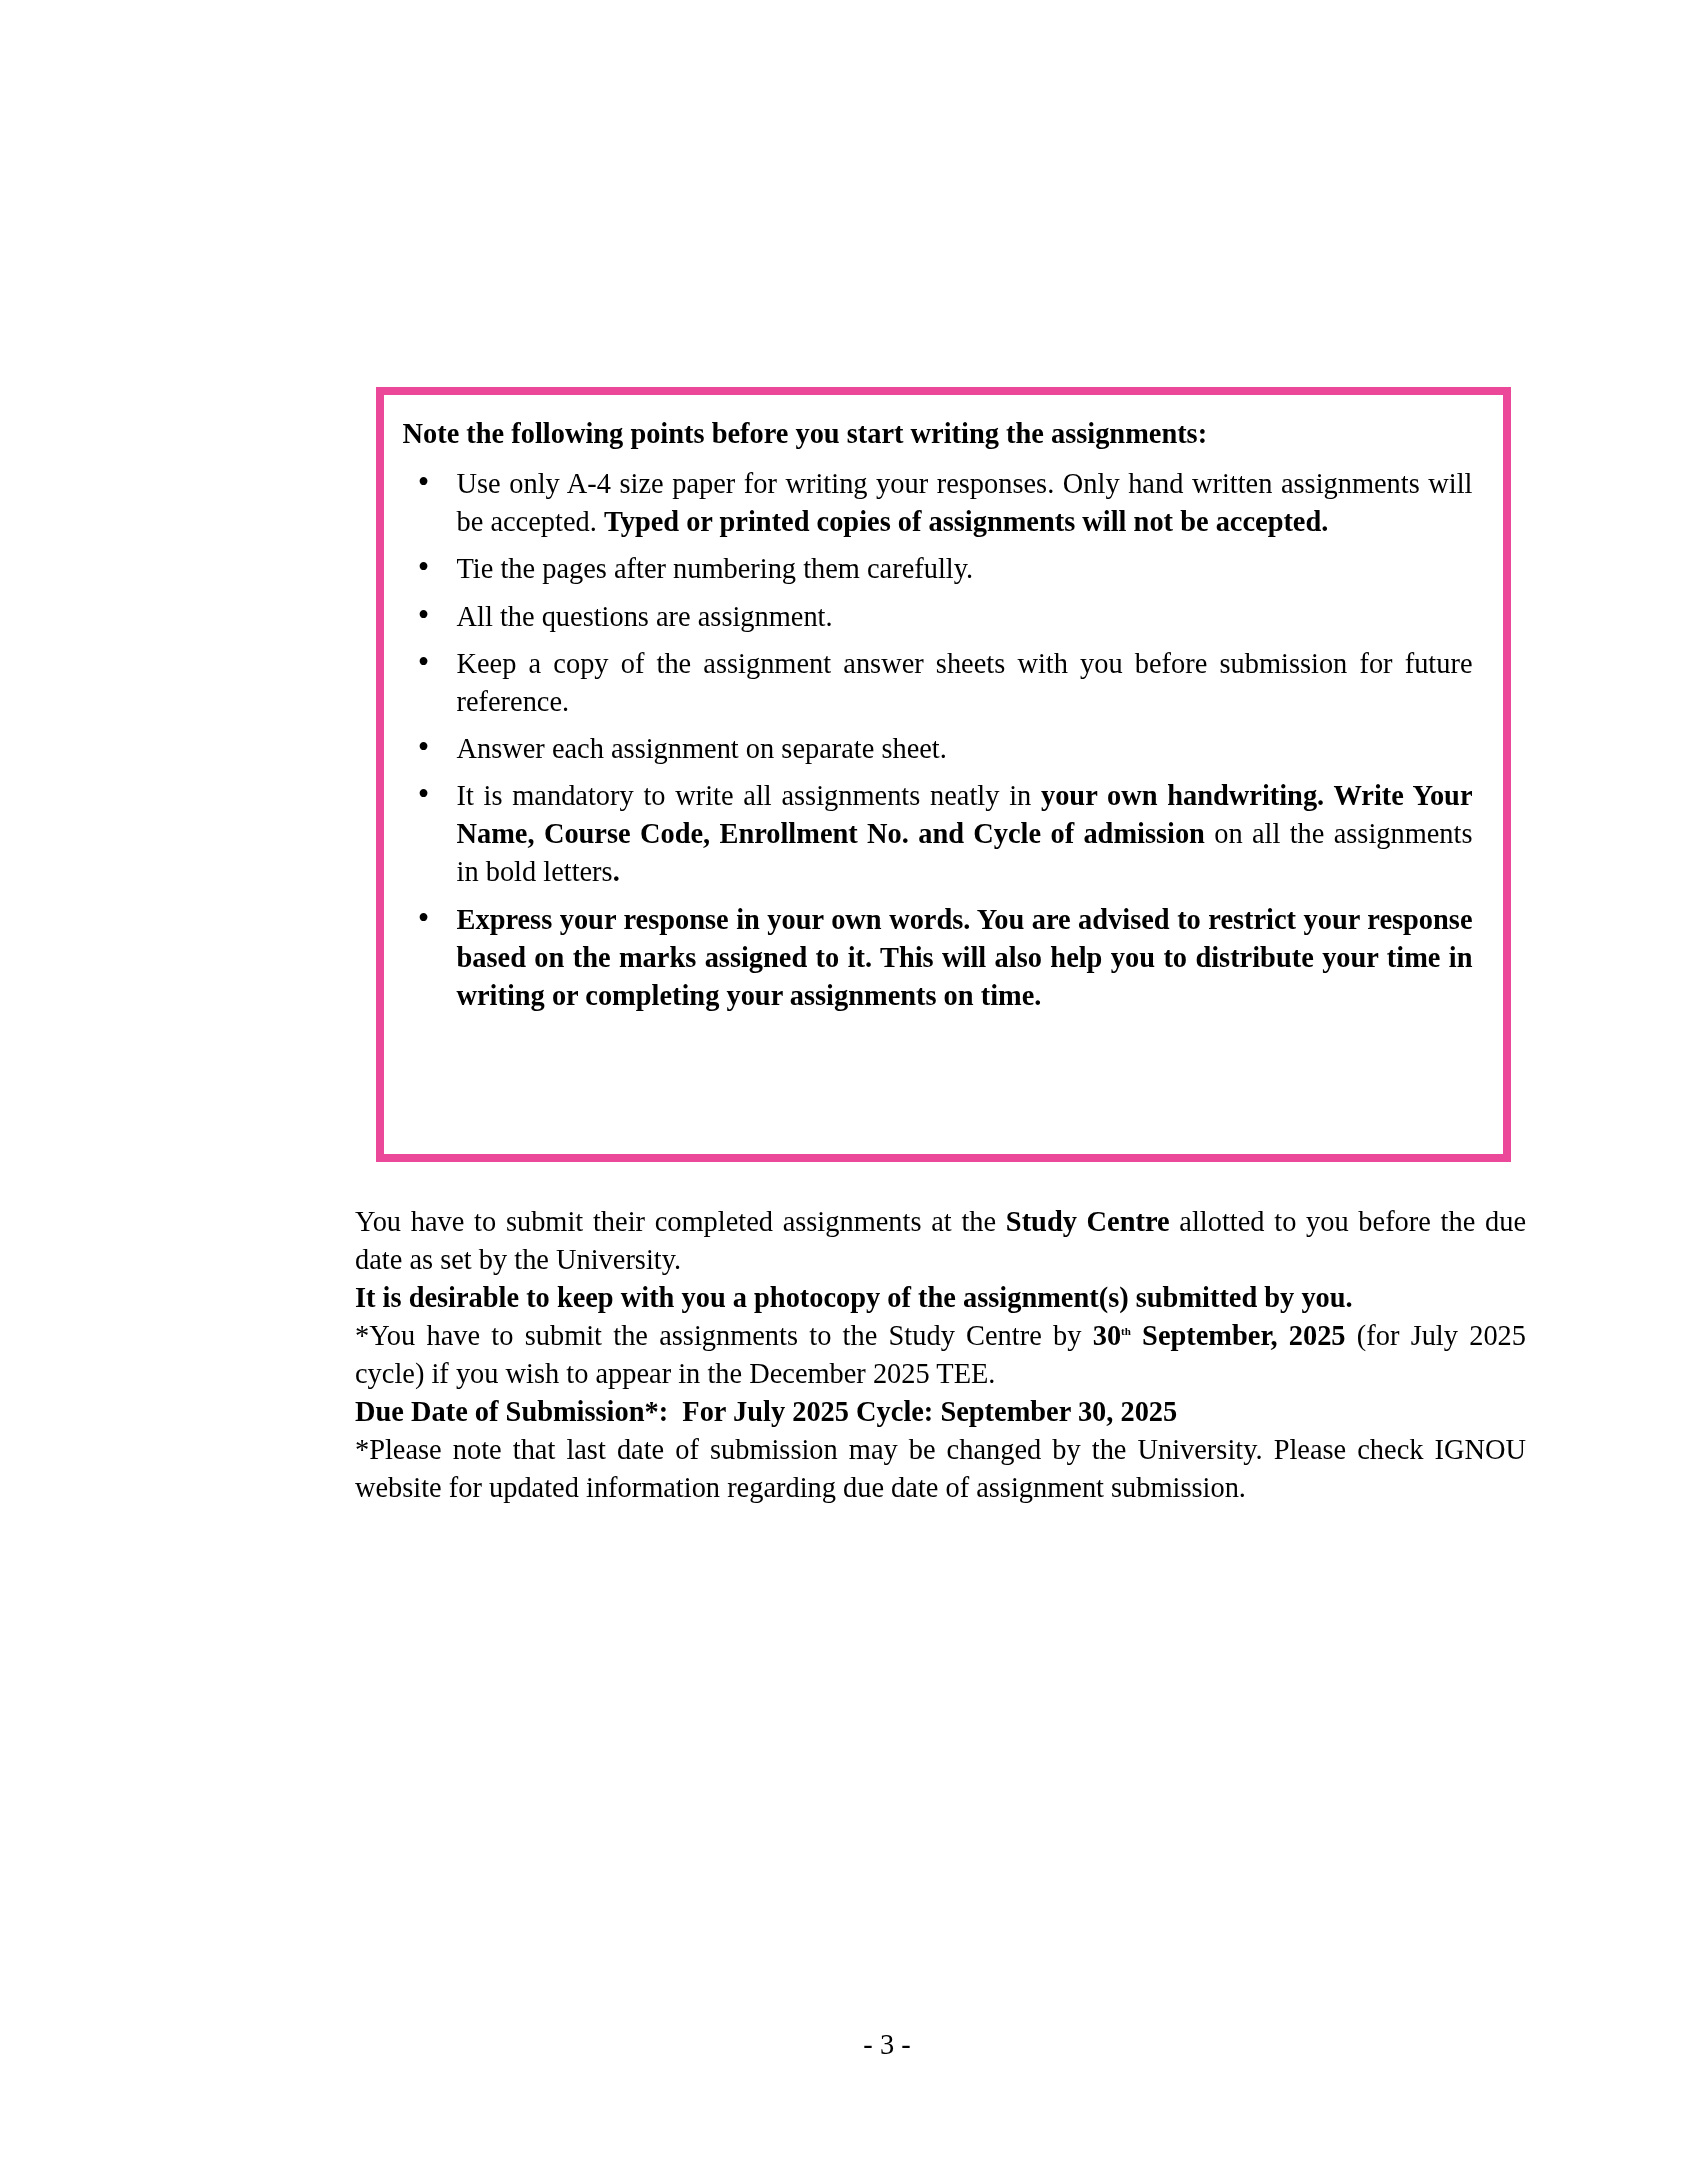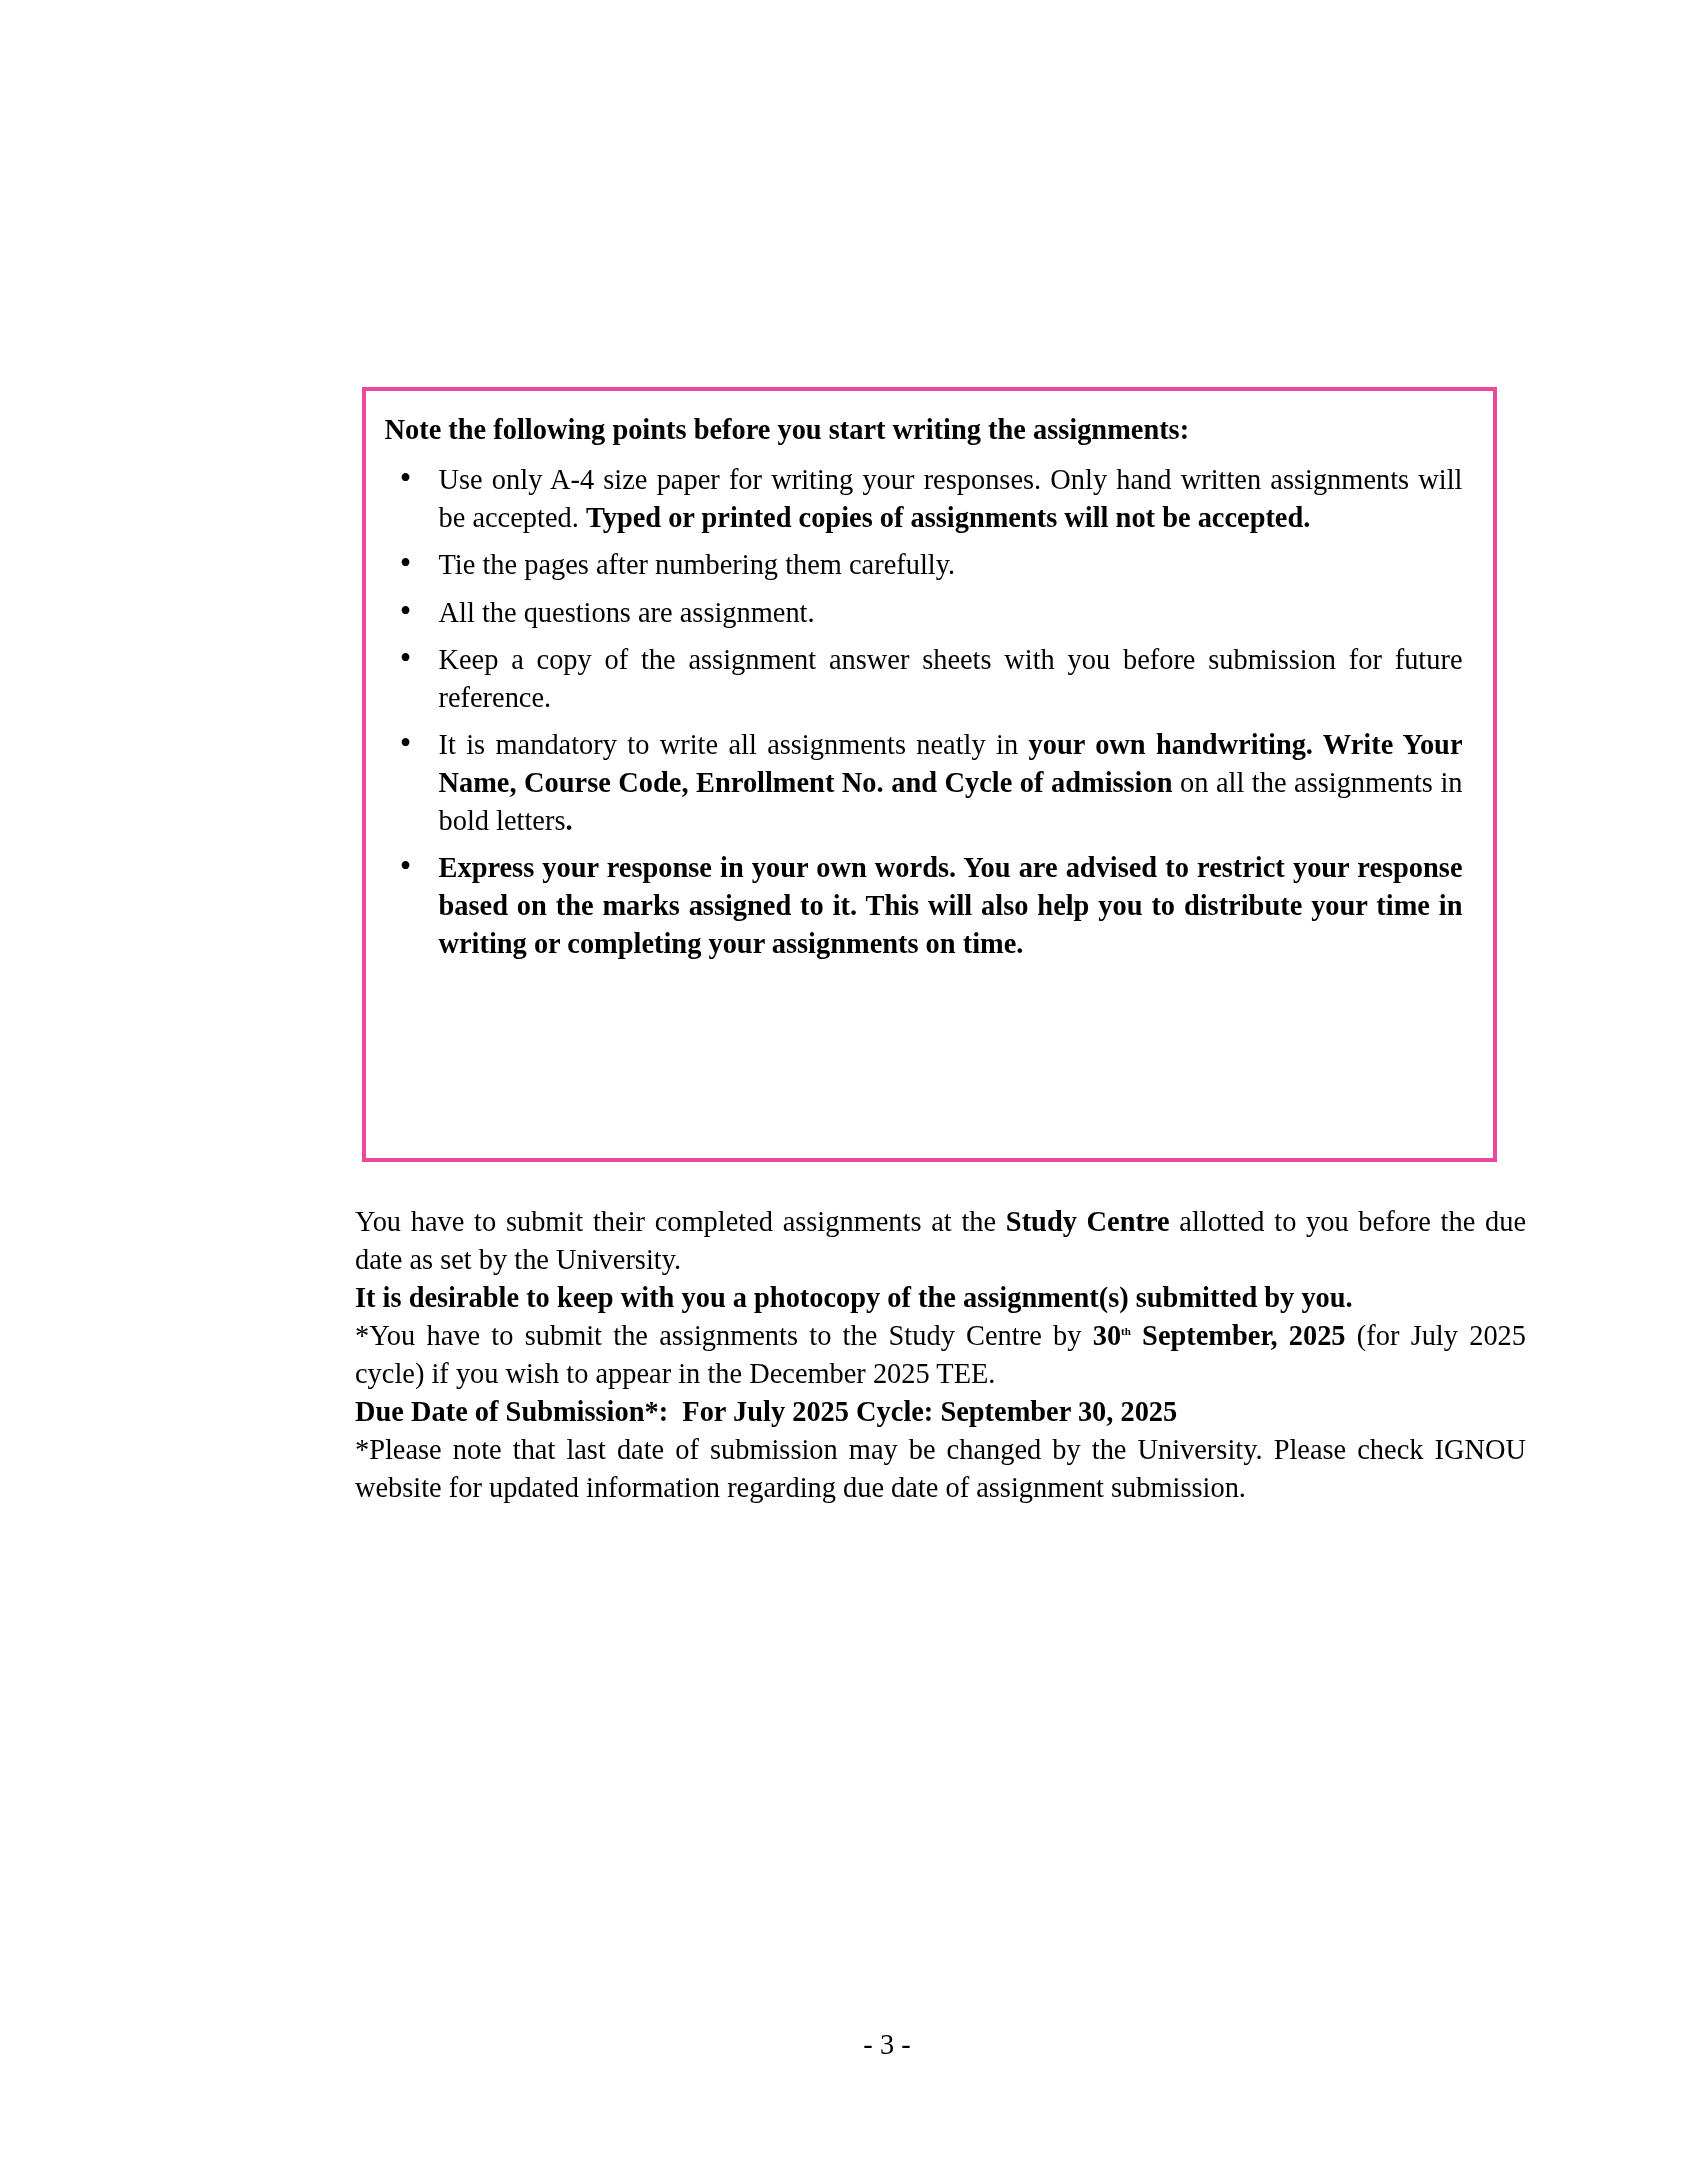--- a/index.html
+++ b/index.html
@@ -11,26 +11,26 @@
     position: relative;
     width: 1687px;
     height: 2183px;
     background: #ffffff;
     color: #000000;
     font-family: "Liberation Serif", "DejaVu Serif", serif;
     overflow: hidden;
   }
   .note-box {
     position: absolute;
-    left: 362px;
+    left: 376px;
     top: 387px;
     width: 1135px;
     min-height: 775px;
     box-sizing: border-box;
-    border: 4px solid #ec4899;
+    border: 8px solid #ec4899;
     padding: 20px 18.5px 14.6px 18.5px;
     background: #ffffff;
   }
   .note-title {
     font-size: 28.4px;
     line-height: 38px;
     font-weight: bold;
   }
   .note-list {
     list-style: none;
@@ -101,20 +101,23 @@
       <li>
         <span>Tie the pages after numbering them carefully.</span>
       </li>
       <li>
         <span>All the questions are assignment.</span>
       </li>
       <li>
         <span>Keep a copy of the assignment answer sheets with you before submission for future reference.</span>
       </li>
       <li>
+        <span>Answer each assignment on separate sheet.</span>
+      </li>
+      <li>
         <span>It is mandatory to write all assignments neatly in </span><span class="b">your own handwriting. Write Your Name, Course Code, Enrollment No. and Cycle of admission</span><span> on all the assignments in bold letters</span><span class="b">.</span>
       </li>
       <li>
         <span class="b">Express your response in your own words. You are advised to restrict your response based on the marks assigned to it. This will also help you to distribute your time in writing or completing your assignments on time.</span>
       </li>
     </ul>
   </div>
 
   <div class="body-text">
     <p>

